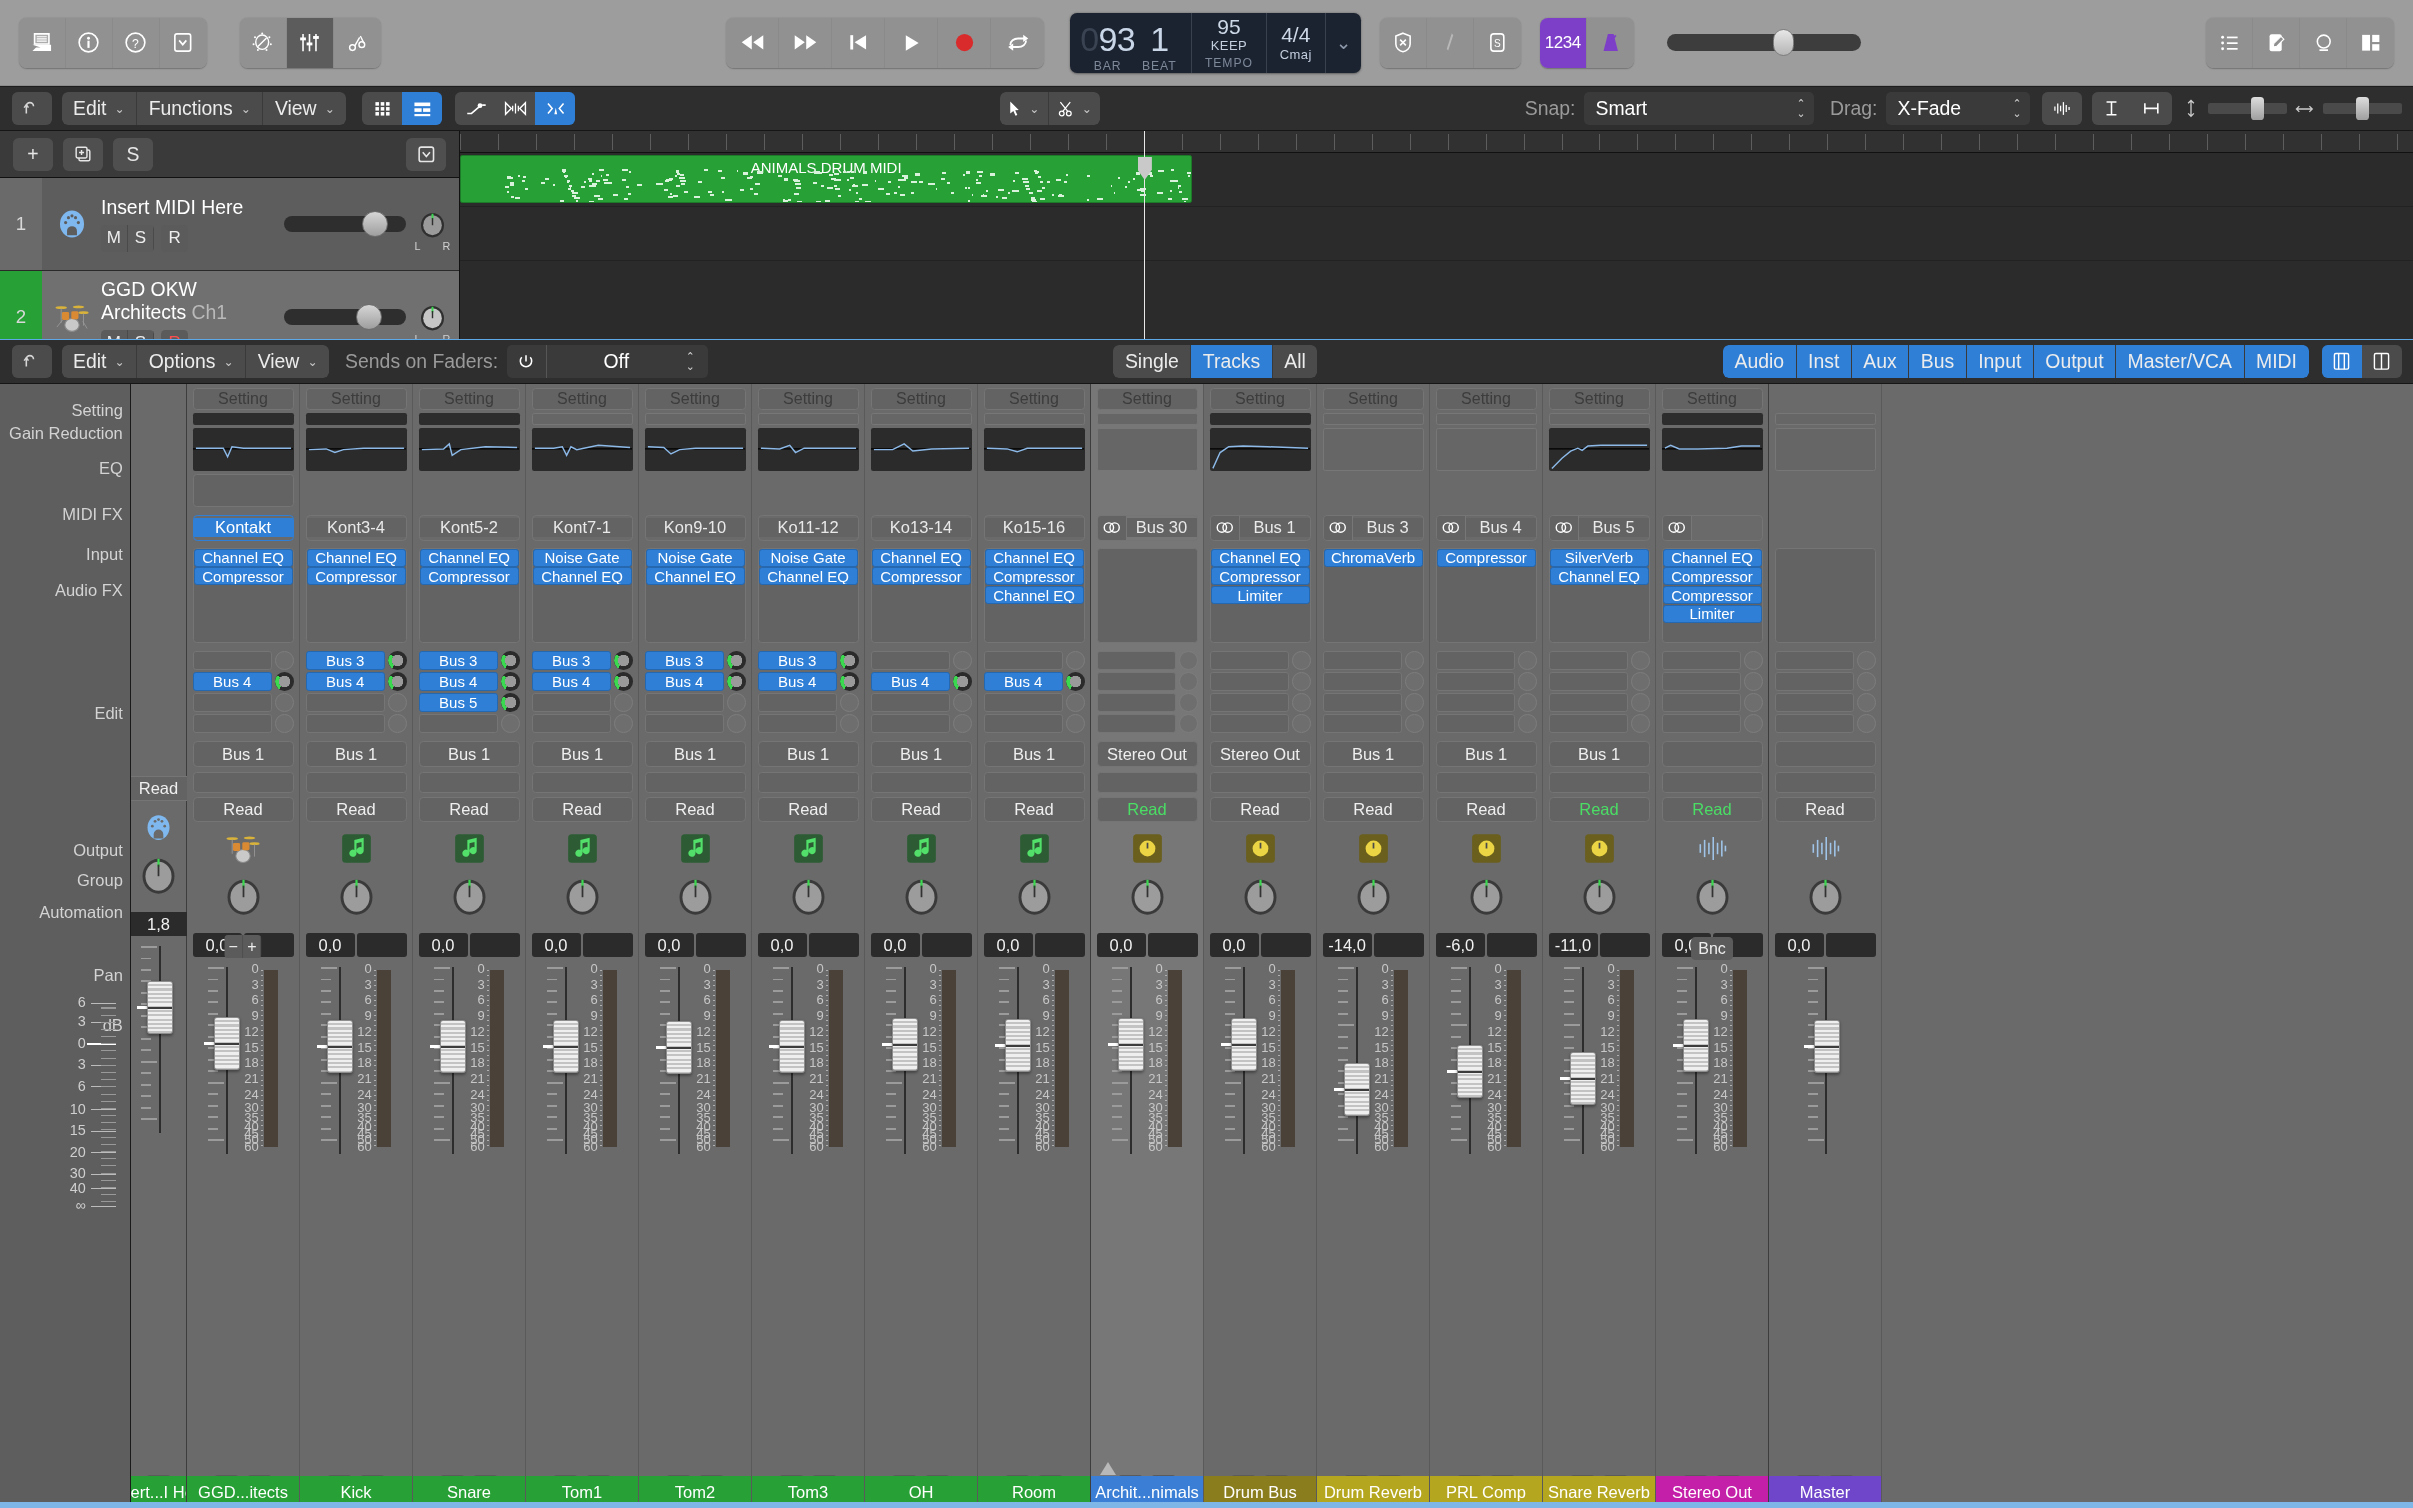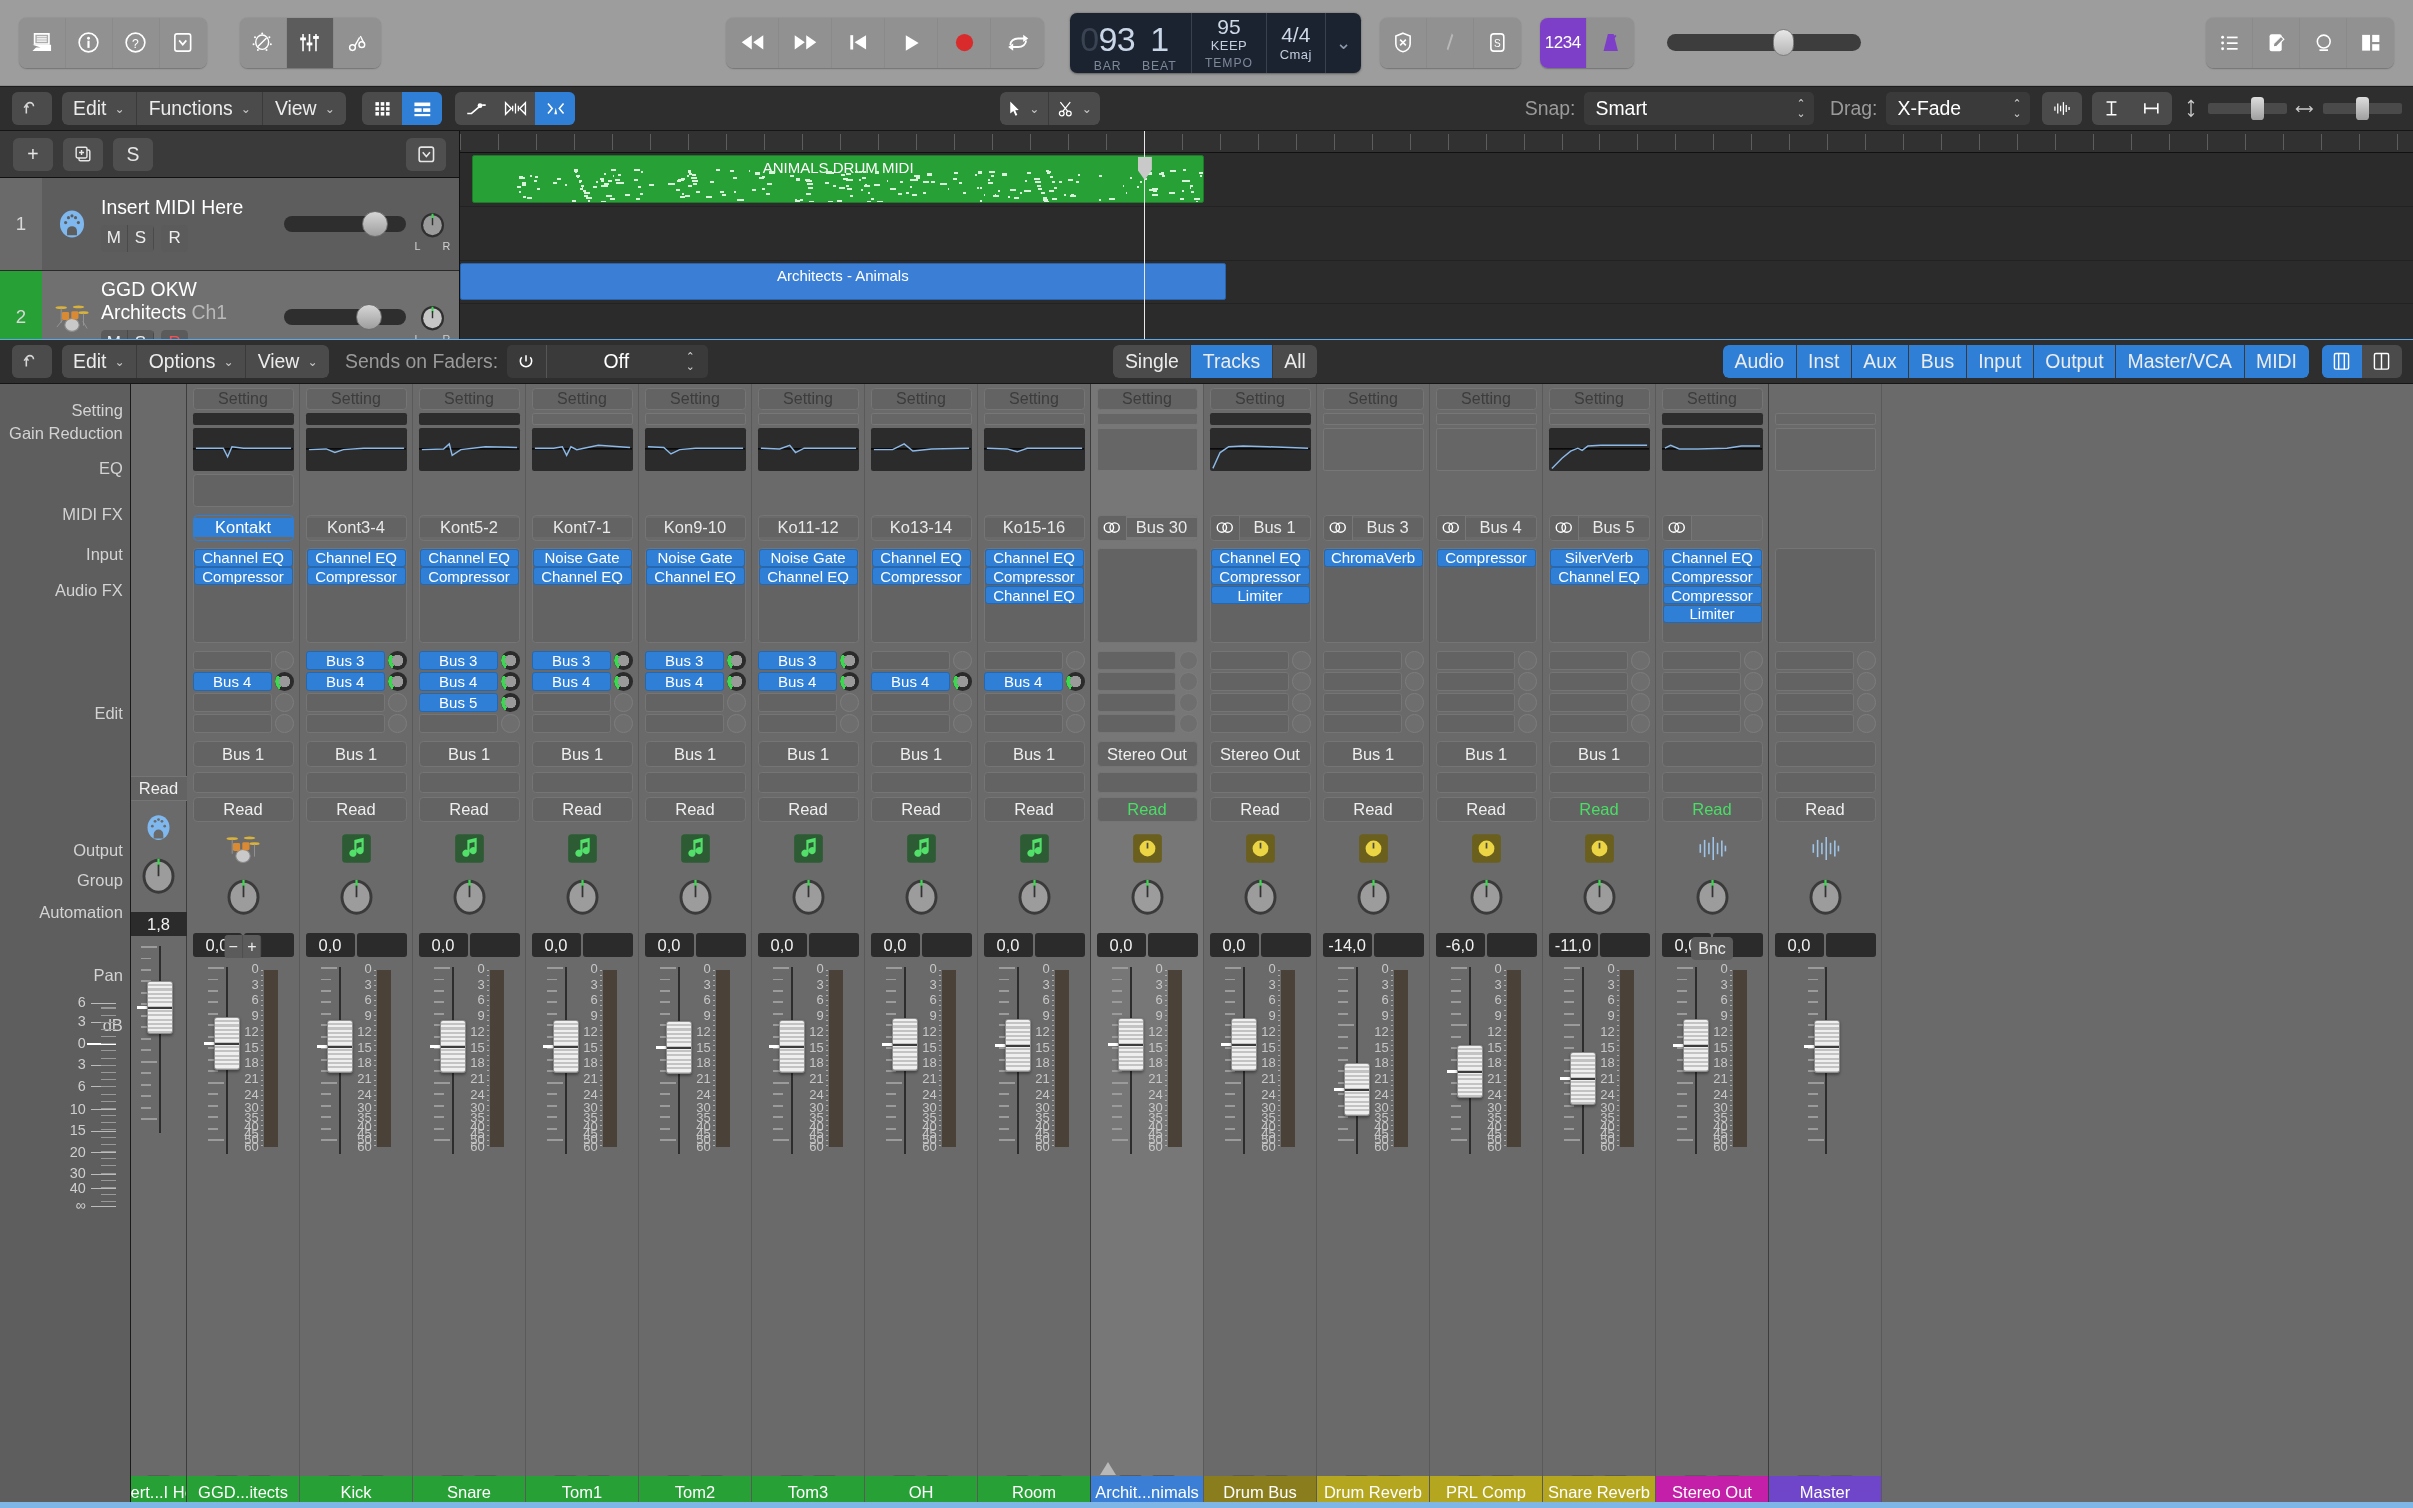--- a/index.html
+++ b/index.html
@@ -733,21 +733,21 @@
           <i style="left: 1709px;"></i>
           <i style="left: 1747px;"></i>
           <i style="left: 1785px;"></i>
           <i style="left: 1823px;"></i>
           <i style="left: 1861px;"></i>
           <i style="left: 1899px;"></i>
           <i style="left: 1937px;"></i>
         </div>
 
       <div class="lane" style="background:#2b2b2b">
-        <div class="region green" style="left:12px; width:37.5%;">
+        <div class="region green" style="left:0; width:37.5%;">
           <span>ANIMALS DRUM MIDI</span>
           <div class="midinotes" id="midinotes">
               <i style="left: 53.0798%; top: 33px; width: 2px;"></i>
               <i style="left: 29.4218%; top: 29px; width: 4px;"></i>
               <i style="left: 13.5416%; top: 44px; width: 4.4px;"></i>
               <i style="left: 45.4391%; top: 23px; width: 5.4px;"></i>
               <i style="left: 69.1144%; top: 15.7px; width: 4px;"></i>
               <i style="left: 28.5675%; top: 37px; width: 2.2px;"></i>
               <i style="left: 59.7984%; top: 30px; width: 2.3px;"></i>
               <i style="left: 10.807%; top: 47px; width: 6.3px;"></i>
@@ -992,25 +992,20 @@
               <i style="left: 15.7193%; top: 44px; width: 2.6px;"></i>
               <i style="left: 39.6169%; top: 20px; width: 3.1px;"></i>
               <i style="left: 55.2922%; top: 45px; width: 6.3px;"></i>
               <i style="left: 6.74527%; top: 28px; width: 4.2px;"></i>
               <i style="left: 29.9761%; top: 18.3px; width: 3.8px;"></i>
               <i style="left: 68.9848%; top: 31.5px; width: 2.4px;"></i>
             </div>
         </div>
       </div>
       <div class="lane" style="background:#2b2b2b"></div>
-      <div class="lane" style="height:43px;background:#2b2b2b">
-        <div class="region blue" style="left:0; width:39.2%;">
-          <span>Architects - Animals</span>
-        </div>
-      </div>
       <div class="playhead" id="playhead" style="left: 684px;">
           <div class="phandle"></div>
         </div>
     </div>
   </div>
 
   <div class="mixbar">
     <div class="icobtn" style="border-radius:5.7px">
       <svg width="18.7" height="18.7" viewBox="0 0 26 26">
           <path d="M6 20V10a5 5 0 0 1 10 0" stroke="#d6d6d6" stroke-width="2.2" fill="none"></path>

